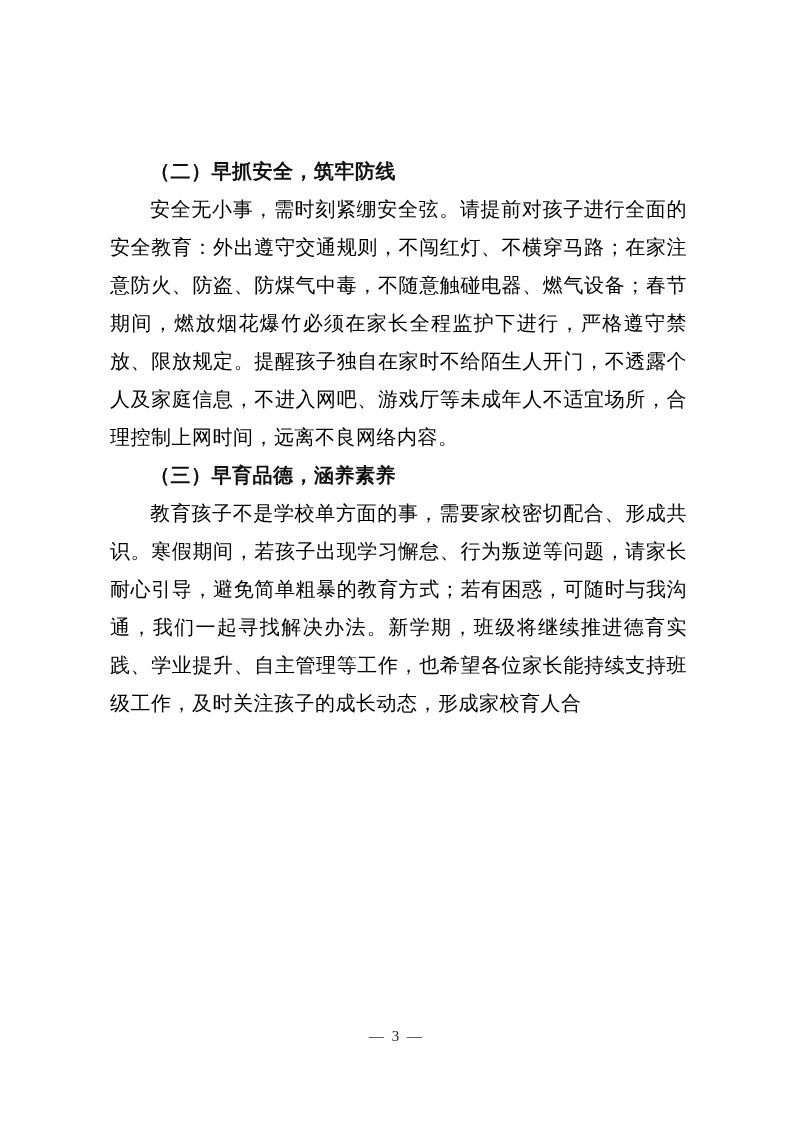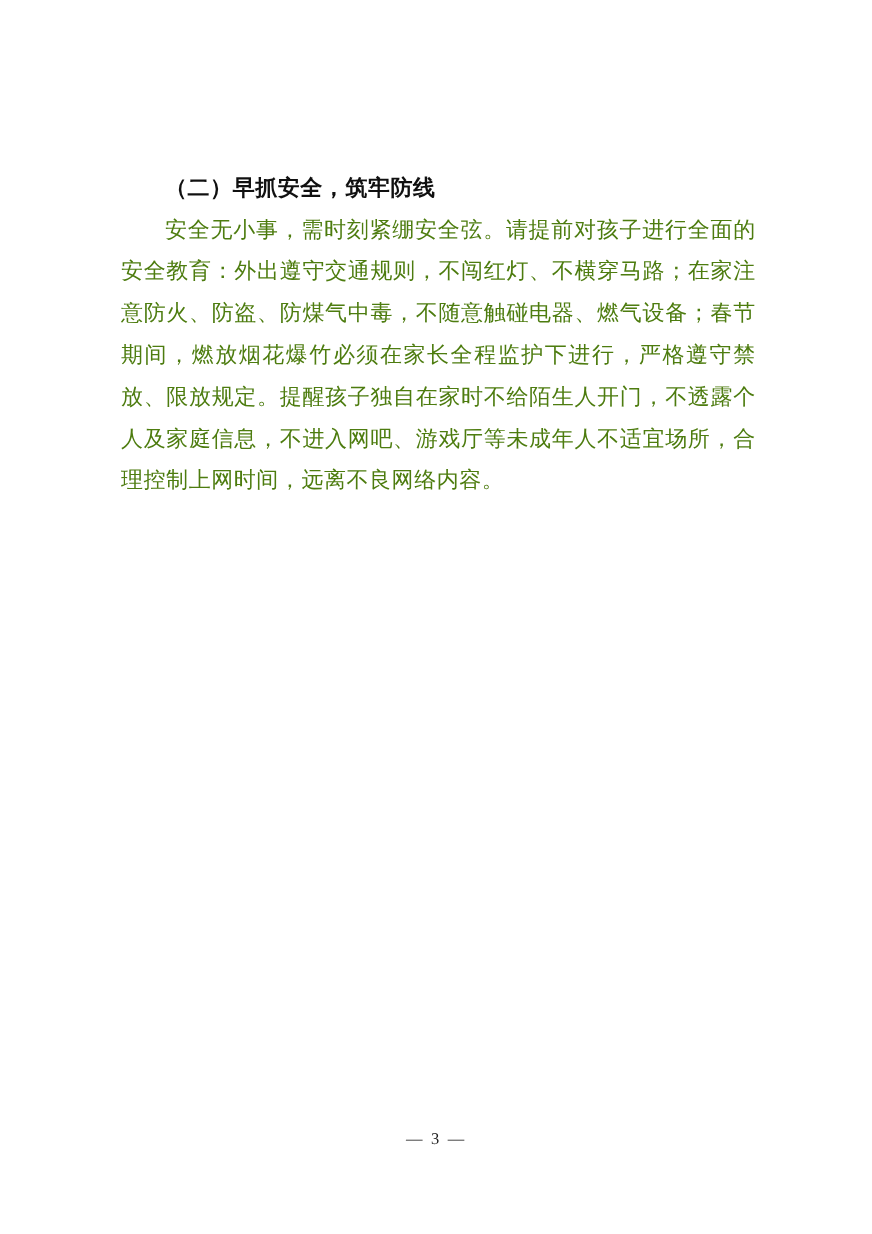--- a/index.html
+++ b/index.html
@@ -36,21 +36,21 @@
     letter-spacing: 0.5px;
     color: #101010;
   }
 
   .section-body {
     font-size: 20px;
     line-height: 38px;
     text-align: justify;
     text-indent: 2em;
     letter-spacing: 0.5px;
-    color: #4d7c0f;
+    color: #000000;
     word-break: break-all;
   }
 
   .page-footer {
     position: absolute;
     left: 0;
     width: 793px;
     top: 1028px;
     text-align: center;
     font-size: 15px;
@@ -62,20 +62,22 @@
 <body>
 
 <div class="page">
 
   <div class="doc-section">
     <h2 class="section-heading">（二）早抓安全，筑牢防线</h2>
     <p class="section-body">安全无小事，需时刻紧绷安全弦。请提前对孩子进行全面的安全教育：外出遵守交通规则，不闯红灯、不横穿马路；在家注意防火、防盗、防煤气中毒，不随意触碰电器、燃气设备；春节期间，燃放烟花爆竹必须在家长全程监护下进行，严格遵守禁放、限放规定。提醒孩子独自在家时不给陌生人开门，不透露个人及家庭信息，不进入网吧、游戏厅等未成年人不适宜场所，合理控制上网时间，远离不良网络内容。</p>
   </div>
 
   <div class="doc-section">
+    <h2 class="section-heading">（三）早育品德，涵养素养</h2>
   </div>
 
   <div class="doc-section">
+    <p class="section-body">教育孩子不是学校单方面的事，需要家校密切配合、形成共识。寒假期间，若孩子出现学习懈怠、行为叛逆等问题，请家长耐心引导，避免简单粗暴的教育方式；若有困惑，可随时与我沟通，我们一起寻找解决办法。新学期，班级将继续推进德育实践、学业提升、自主管理等工作，也希望各位家长能持续支持班级工作，及时关注孩子的成长动态，形成家校育人合</p>
   </div>
 
   <div class="page-footer">— 3 —</div>
 
 </div>
 
 </body></html>

